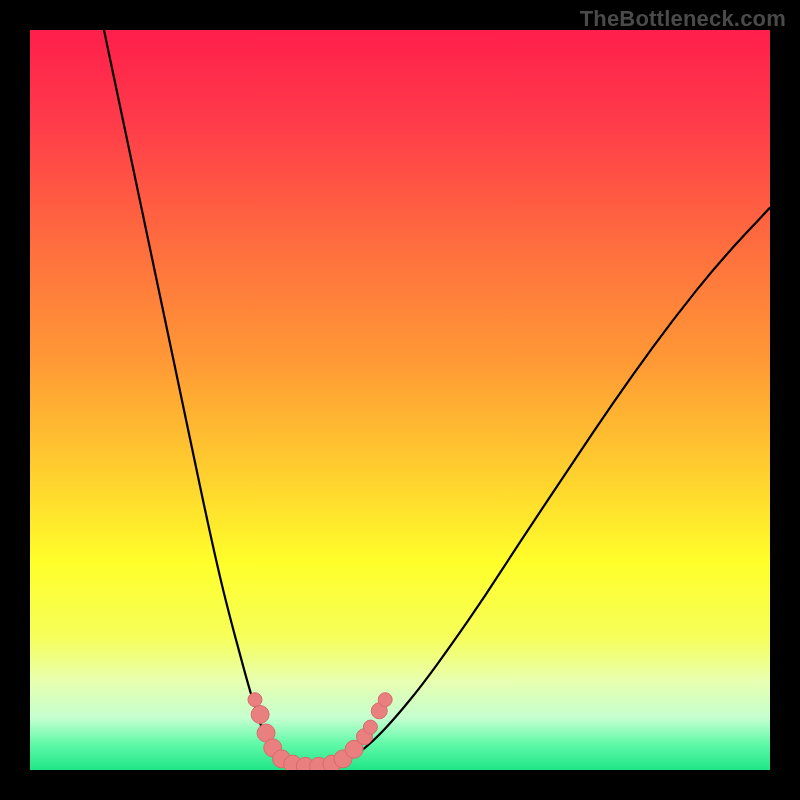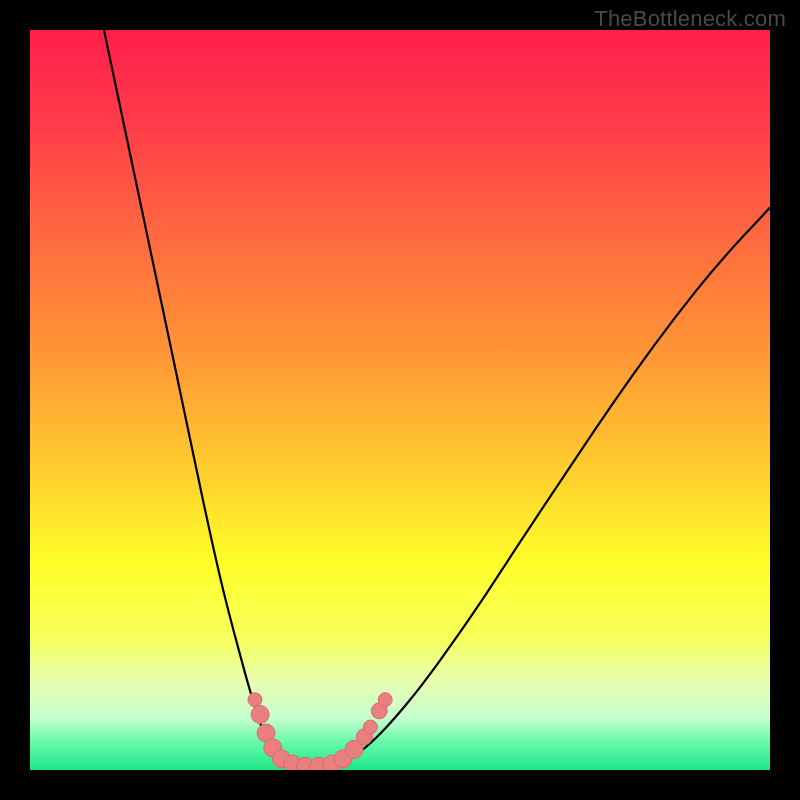--- a/index.html
+++ b/index.html
@@ -32,21 +32,21 @@
   .curve-layer {
     position: absolute;
     inset: 0;
   }
   .watermark {
     position: absolute;
     top: 6px;
     right: 14px;
     color: #4a4a4a;
     font-size: 22px;
-    font-weight: 400;
+    font-weight: 700;
     letter-spacing: 0.2px;
     user-select: none;
   }
 </style>
 </head>
 <body>
 
 <div class="frame">
 
   <div class="plot-area">

